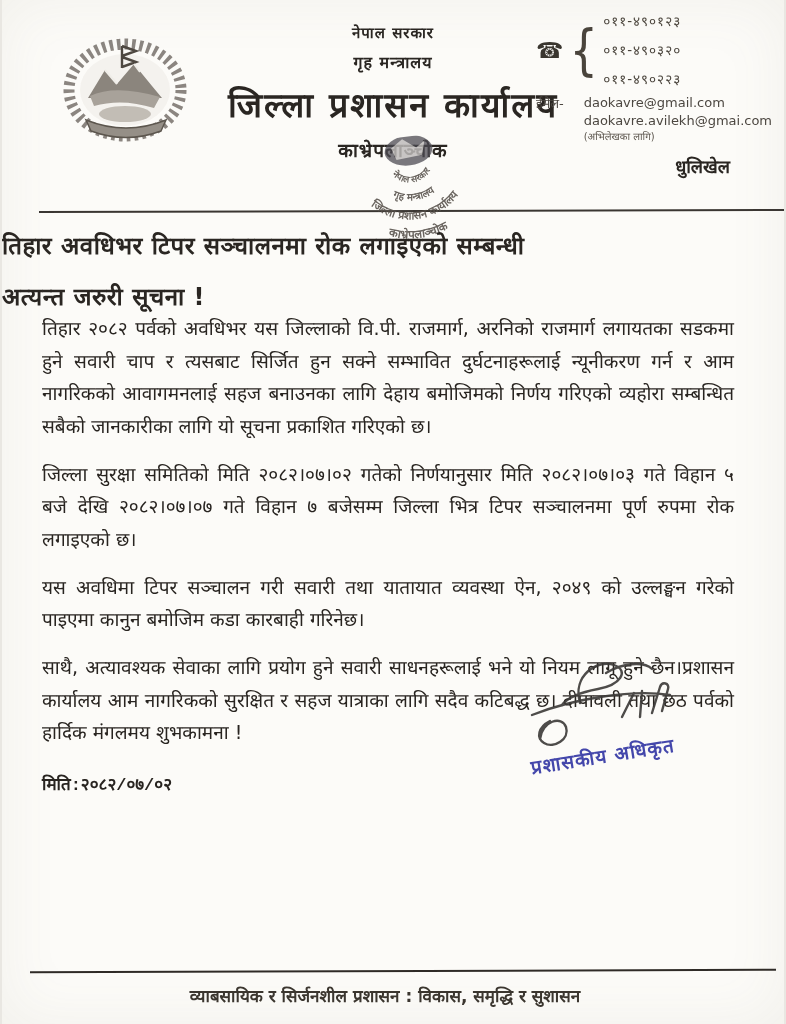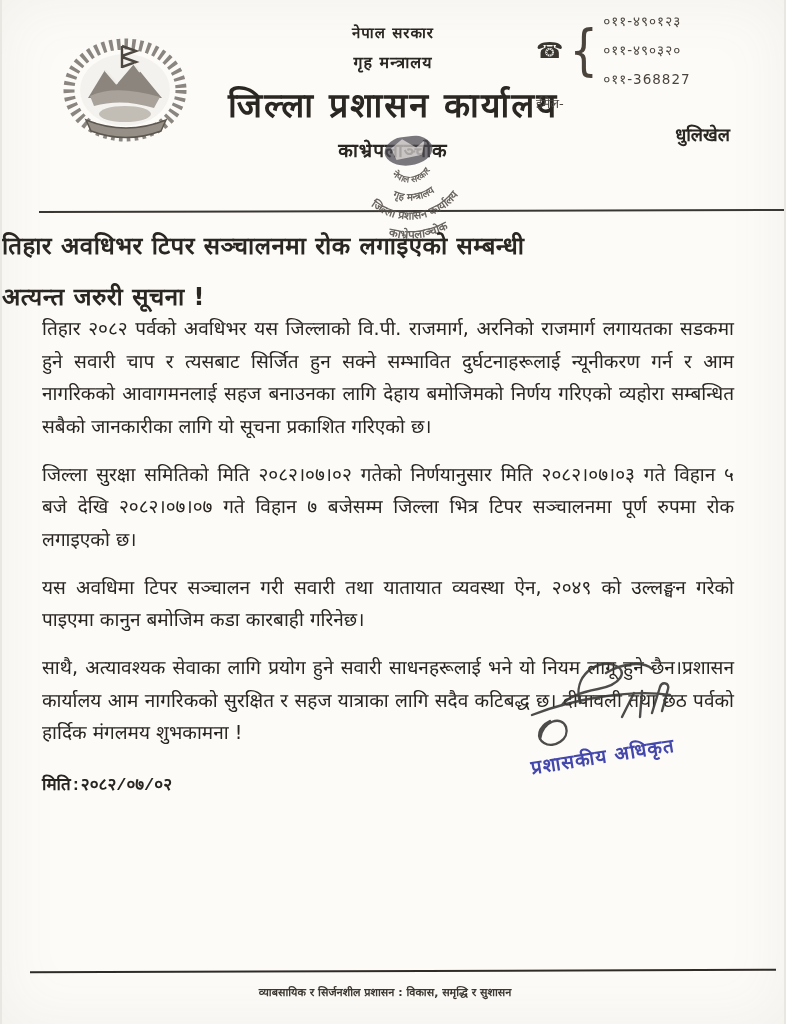--- a/index.html
+++ b/index.html
@@ -40,21 +40,21 @@
   .body-block{position:absolute;left:40px;right:50px;top:312px;font-size:19px;line-height:1.72;text-align:justify;color:#282420;}
   .body-block p{margin:0 0 15px 0;}
   .date-line{margin-top:22px;font-size:17px;font-weight:600;text-align:left;font-family:Liberation Mono, monospace;}
   
   .sig-block{position:absolute;right:52px;top:655px;width:230px;height:140px;}
   .sig-svg{position:absolute;left:0;top:0;width:230px;height:110px;}
   .sig-title{position:absolute;left:28px;top:88px;transform:rotate(-9deg);
     color:#4447ab;font-size:19px;font-weight:700;letter-spacing:1px;}
   
   .footer-rule{position:absolute;left:28px;right:8px;top:970px;height:2px;background:#2f2b27;transform:rotate(-0.2deg);}
-  .footer-slogan{position:absolute;left:0;right:16px;top:984px;text-align:center;font-size:11px;font-weight:600;color:#3b362f;}
+  .footer-slogan{position:absolute;left:0;right:16px;top:984px;text-align:center;font-size:17px;font-weight:600;color:#3b362f;}
 </style>
 </head>
 <body>
 
 <div class="page">
 
   <svg class="emblem" viewBox="0 0 130 118" aria-hidden="true">
     <ellipse cx="65" cy="56" rx="56" ry="46" fill="none" stroke="#6e6861" stroke-width="11" stroke-dasharray="3.5 4" opacity="0.8"></ellipse>
     <ellipse cx="65" cy="56" rx="45" ry="36" fill="#f3f1ec" opacity="0.9"></ellipse>
     <path d="M62,12 l0,22 M62,12 l14,5 -14,5 M62,23 l14,5 -14,5" stroke="#4e4841" stroke-width="2.4" fill="none"></path>
@@ -72,25 +72,30 @@
     <div class="hdr-district">काभ्रेपलाञ्चोक</div>
   </div>
 
   <div class="hdr-right">
     <div class="phone-row">
       <span class="phone-icon">☎</span>
       <span class="phone-brace">{</span>
       <span class="phone-list">
         <span>०११-४९०१२३</span>
         <span>०११-४९०३२०</span>
-        <span>०११-368827</span>
+        <span>०११-४९०२२३</span>
       </span>
     </div>
     <div class="email-block">
       <span class="email-label">ईमेल-</span>
+      <span class="email-lines">
+        <span>daokavre@gmail.com</span>
+        <span>daokavre.avilekh@gmai.com</span>
+        <span class="email-note">(अभिलेखका लागि)</span>
+      </span>
     </div>
     <div class="hdr-place">धुलिखेल</div>
   </div>
 
 
   <div class="hdr-rule"></div>
 
   <svg class="stamp" viewBox="0 0 175 135" aria-hidden="true">
     <defs>
       <path id="sArc1" d="M 63,22 A 24,24 0 0 0 111,22"></path>

